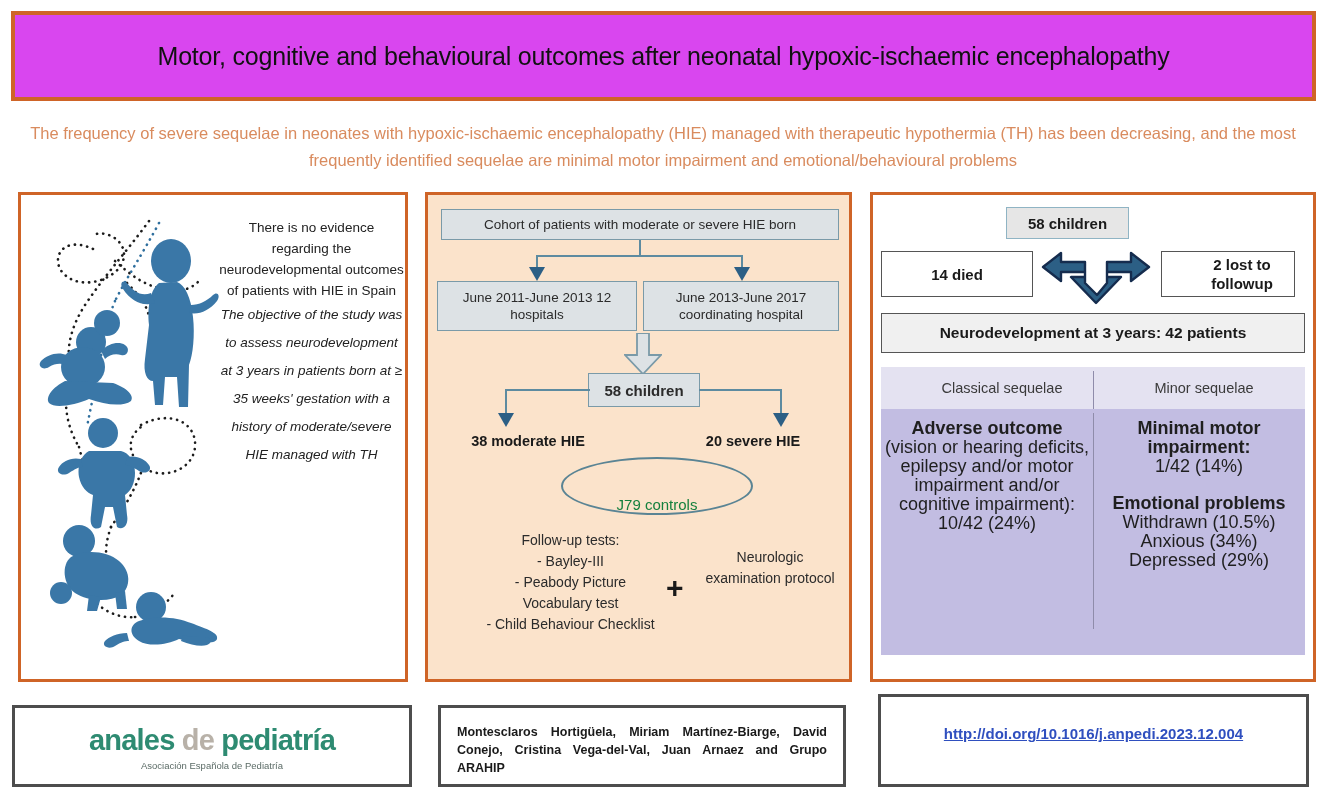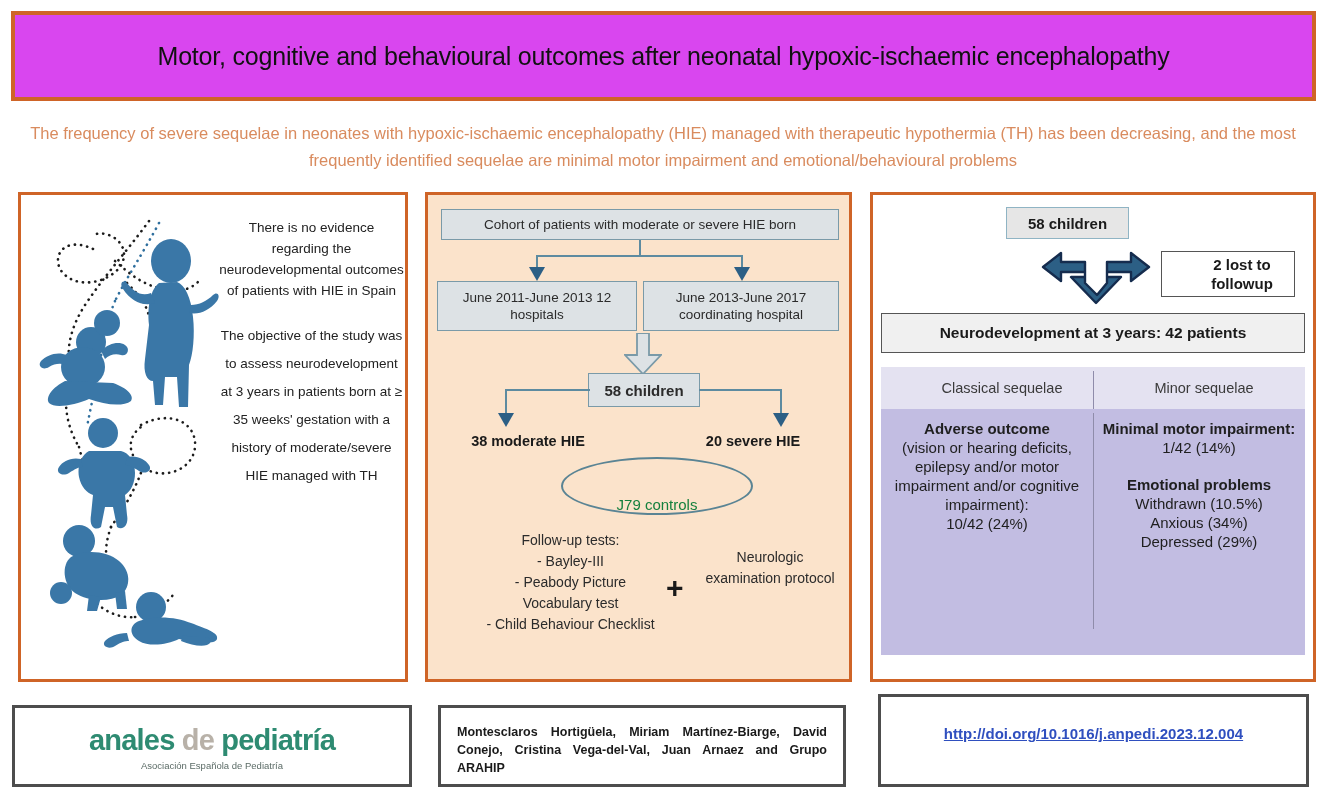--- a/index.html
+++ b/index.html
@@ -92,22 +92,22 @@
     position: absolute;
     left: 198px;
     top: 22px;
     width: 185px;
     text-align: center;
     font-size: 13.5px;
     color: #222222;
     line-height: 21px;
   }
   .left-text .para2 {
-    margin-top: 21px;
     line-height: 28px;
+    font-style: italic;
   }
 
   
   .fbox {
     position: absolute;
     box-sizing: border-box;
     background: #dde2e5;
     border: 1.6px solid #7a9aa8;
     display: flex;
     align-items: center;
@@ -212,21 +212,21 @@
   }
   .seq-body {
     height: 246px;
     background: #c2bde2;
     display: flex;
     position: relative;
   }
   .seq-body > div {
     flex: 1;
     text-align: center;
-    font-size: 15px; line-height: 19px; color: #1f1f1f;
+    font-size: 18px; line-height: 19px; color: #1f1f1f;
     padding-top: 10px;
   }
   .seq-divider {
     position: absolute;
     left: 50%; top: 4px; bottom: 26px;
     width: 1.4px; background: #8f8caa;
   }
   .seq-divider-head {
     position: absolute;
     left: 50%; top: 4px; height: 38px;
@@ -406,20 +406,21 @@
     </div>
 
     <div class="plus">+</div>
 
     <div class="neuro">Neurologic examination protocol</div>
   </div>
 
   <div class="panel" id="panel-right">
 
     <div class="rbox" id="r-58">58 children</div>
+    <div class="rbox" id="r-died">14 died</div>
     <div class="rbox" id="r-lost">2 lost to followup</div>
 
     <svg class="tri-arrow" viewBox="0 0 110 62">
       <path d="M2 22 L 20 8 L 20 17 L 44 17 L 44 32 L 44 38 L 56 50 L 66 38 L 66 32
                L 66 17 L 90 17 L 90 8 L 108 22 L 90 36 L 90 27 L 66 27 L 66 32
                L 80 32 L 55 58 L 30 32 L 44 32 L 44 27 L 20 27 L 20 36 Z" fill="#2c5f85" stroke="#152c4e" stroke-width="2.4" stroke-linejoin="round"></path>
     </svg>
 
     <div class="rbox" id="r-neuro">Neurodevelopment at 3 years: 42 patients</div>
 

